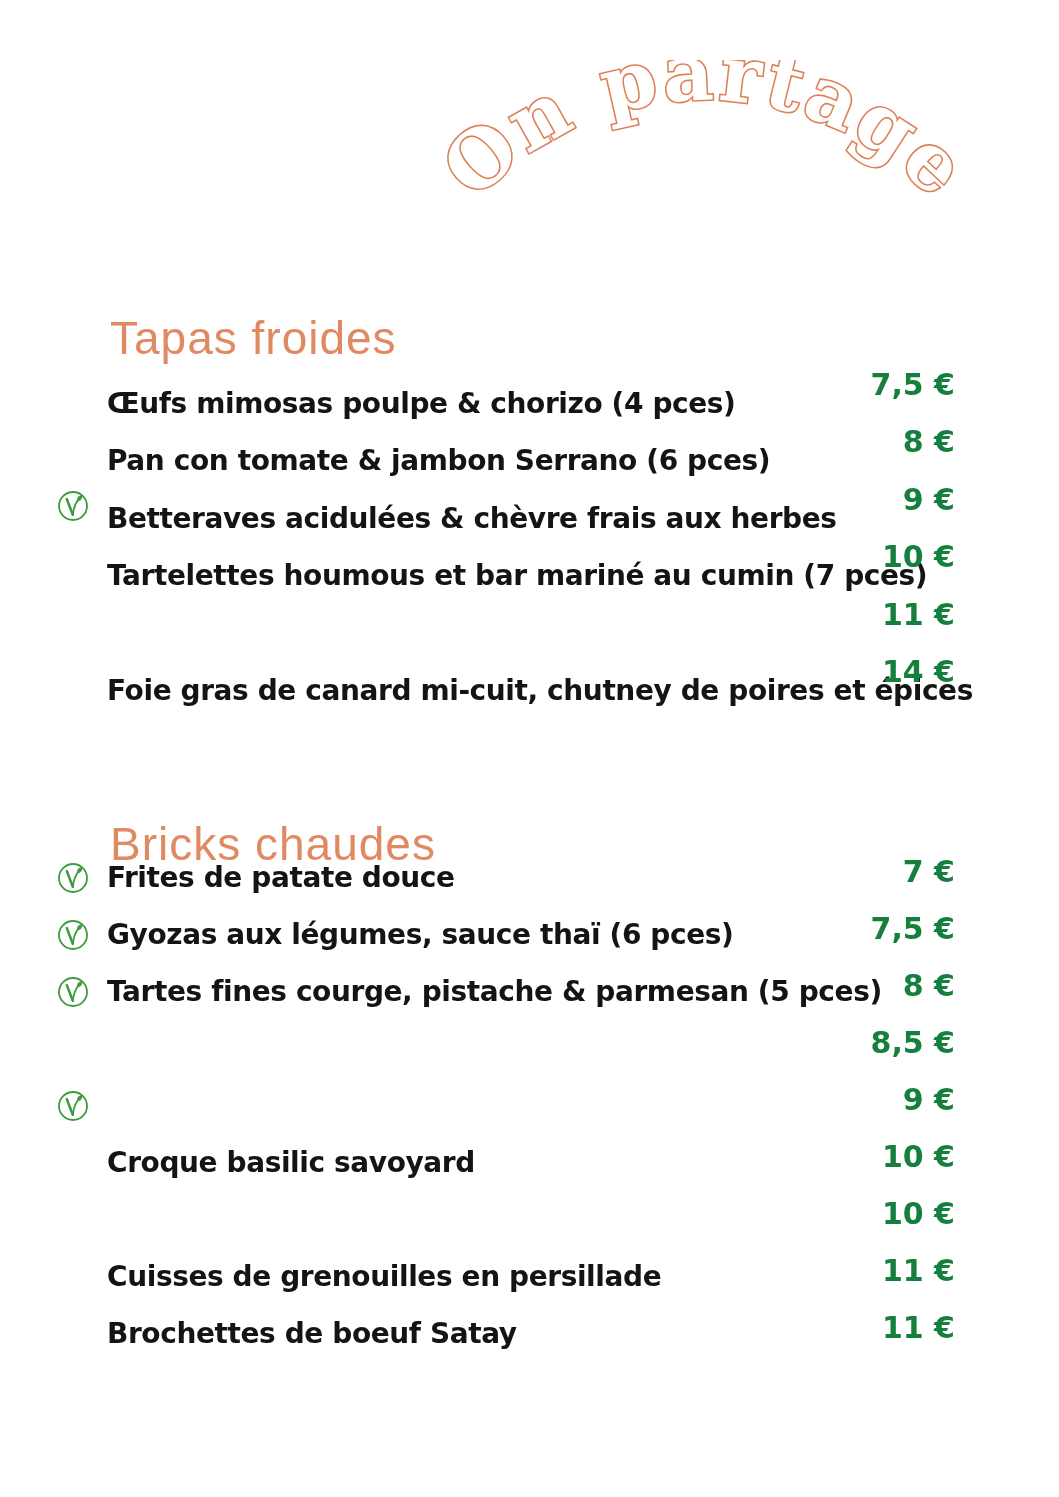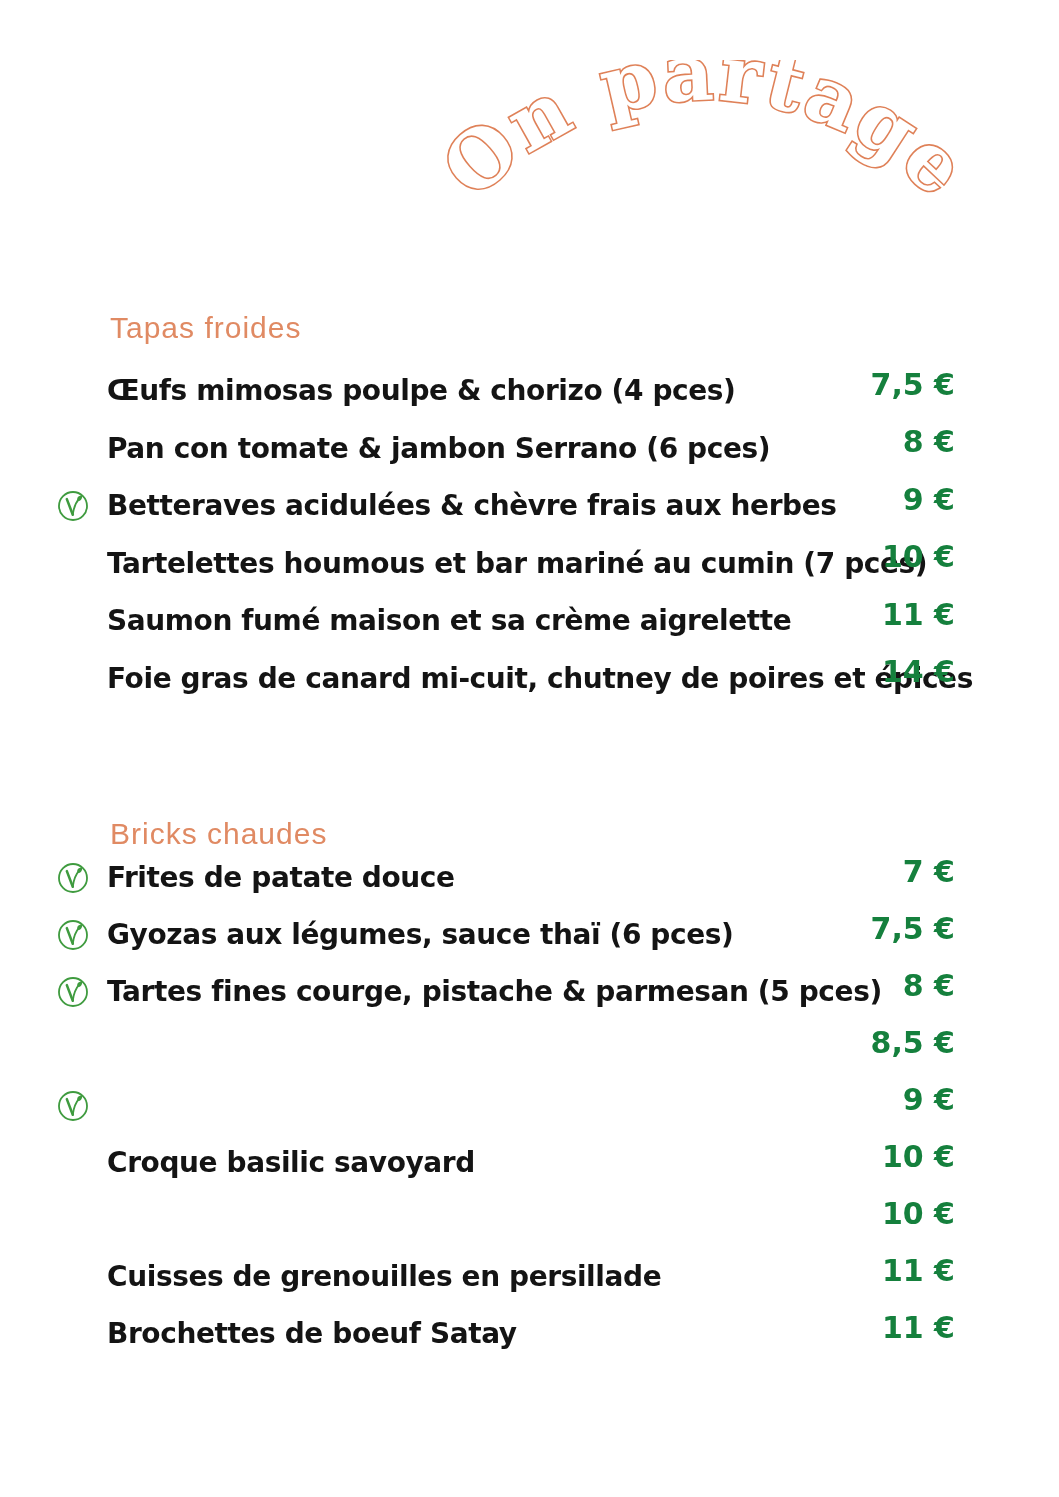--- a/index.html
+++ b/index.html
@@ -22,33 +22,33 @@
     fill:#ffffff;
     stroke:#DF8158;
     stroke-width:3.2px;
     paint-order:stroke;
   }
   
   .section-heading{
     position:absolute;left:110px;
     font-family:"Liberation Sans", sans-serif;
     font-weight:400;
-    font-size:30px;
+    font-size:46px;
     letter-spacing:1px;
     color:#E08A63;
     white-space:nowrap;
     margin-top:28px;
   }
   #heading-froides{top:283px;}
   #heading-chaudes{top:789px;}
   
   .rows{position:absolute;left:0;width:1059px;}
   #rows-froides{top:362px;}
   #rows-chaudes{top:849px;}
-  #rows-froides .menu-row{height:57.5px;}
+  #rows-froides .menu-row{height:57.5px;align-items:flex-end;}
   #rows-chaudes .menu-row{height:57px;}
   .menu-row{
     position:relative;
     display:flex;align-items:center;
   }
   .veg{
     position:absolute;left:56px;top:50%;
     transform:translateY(-50%);
     width:34px;height:34px;
     display:none;
@@ -110,21 +110,20 @@
     <span class="item-label">Betteraves acidulées &amp; chèvre frais aux herbes</span>
     <span class="item-price">9 €</span>
   </div>
       <div class="menu-row">
 
     <span class="item-label">Tartelettes houmous et bar mariné au cumin (7 pces)</span>
     <span class="item-price">10 €</span>
   </div>
       <div class="menu-row">
 
-    <span class="item-label">Saumon fumé maison et sa crème aigrelette</span>
     <span class="item-price">11 €</span>
   </div>
       <div class="menu-row">
 
     <span class="item-label">Foie gras de canard mi-cuit, chutney de poires et épices</span>
     <span class="item-price">14 €</span>
   </div>
     </div>
 
   <h2 class="section-heading" id="heading-chaudes">Bricks chaudes</h2>

